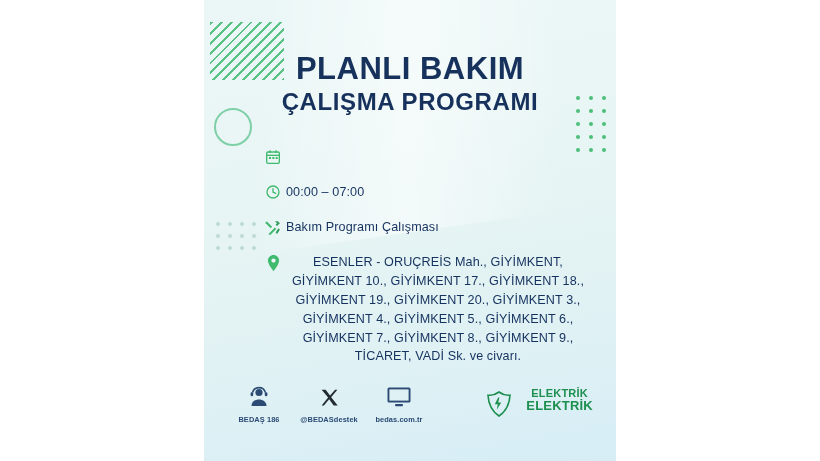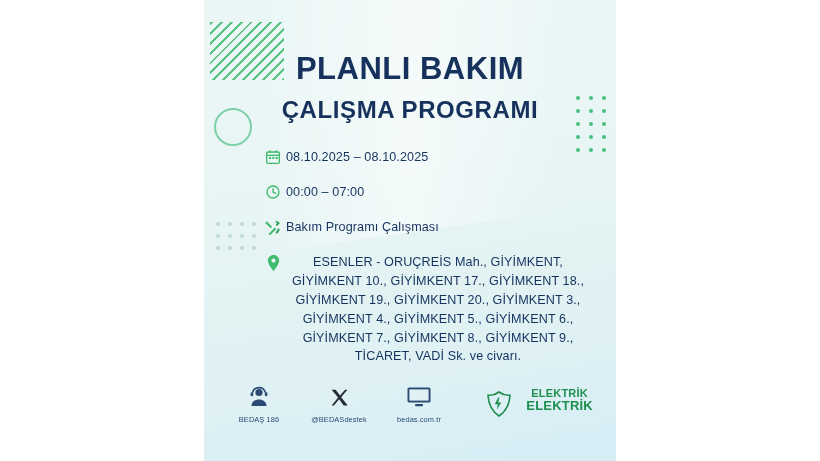--- a/index.html
+++ b/index.html
@@ -97,21 +97,21 @@
     z-index: 5;
   }
   .heading .line1 {
     font-size: 31px;
     font-weight: bold;
     letter-spacing: 0.5px;
     color: #16315c;
     line-height: 1.08;
   }
   .heading .line2 {
-    margin-top: 12px;
+    margin-top: 4px;
     font-size: 24px;
     font-weight: bold;
     letter-spacing: 0.6px;
     color: #16315c;
     line-height: 1.1;
   }
 
   
   .info {
     position: absolute;
@@ -145,21 +145,22 @@
     position: absolute;
     left: 0; right: 0; bottom: 16px;
     height: 62px;
     z-index: 6;
   }
   .channels {
     position: absolute;
     left: 26px;
     top: 0;
     display: flex;
-    gap: 22px;
+    gap: 12px;
+    font-weight: bold;
   }
   .ch {
     width: 58px;
     text-align: center;
   }
   .ch .glyph {
     height: 28px;
     display: flex;
     align-items: center;
     justify-content: center;
@@ -245,21 +246,20 @@
           <svg width="16" height="16" viewBox="0 0 24 24" aria-hidden="true">
             <rect x="2.5" y="4.5" width="19" height="17" rx="2" fill="none" stroke="#3fba6e" stroke-width="2"></rect>
             <line x1="2.5" y1="9.5" x2="21.5" y2="9.5" stroke="#3fba6e" stroke-width="2"></line>
             <line x1="7.5" y1="2" x2="7.5" y2="6" stroke="#3fba6e" stroke-width="2"></line>
             <line x1="16.5" y1="2" x2="16.5" y2="6" stroke="#3fba6e" stroke-width="2"></line>
             <rect x="6" y="12" width="3" height="3" fill="#3fba6e"></rect>
             <rect x="11" y="12" width="3" height="3" fill="#3fba6e"></rect>
             <rect x="16" y="12" width="3" height="3" fill="#3fba6e"></rect>
           </svg>
         </div>
-        <div class="txt">08.10.2025 – 08.10.2025</div>
       </div>
 
       <div class="row">
         <div class="ic">
           <svg width="16" height="16" viewBox="0 0 24 24" aria-hidden="true">
             <circle cx="12" cy="12" r="9" fill="none" stroke="#3fba6e" stroke-width="2"></circle>
             <polyline points="12,7 12,12 16,14" fill="none" stroke="#3fba6e" stroke-width="2" stroke-linecap="round"></polyline>
           </svg>
         </div>
         <div class="txt">00:00 – 07:00</div>

